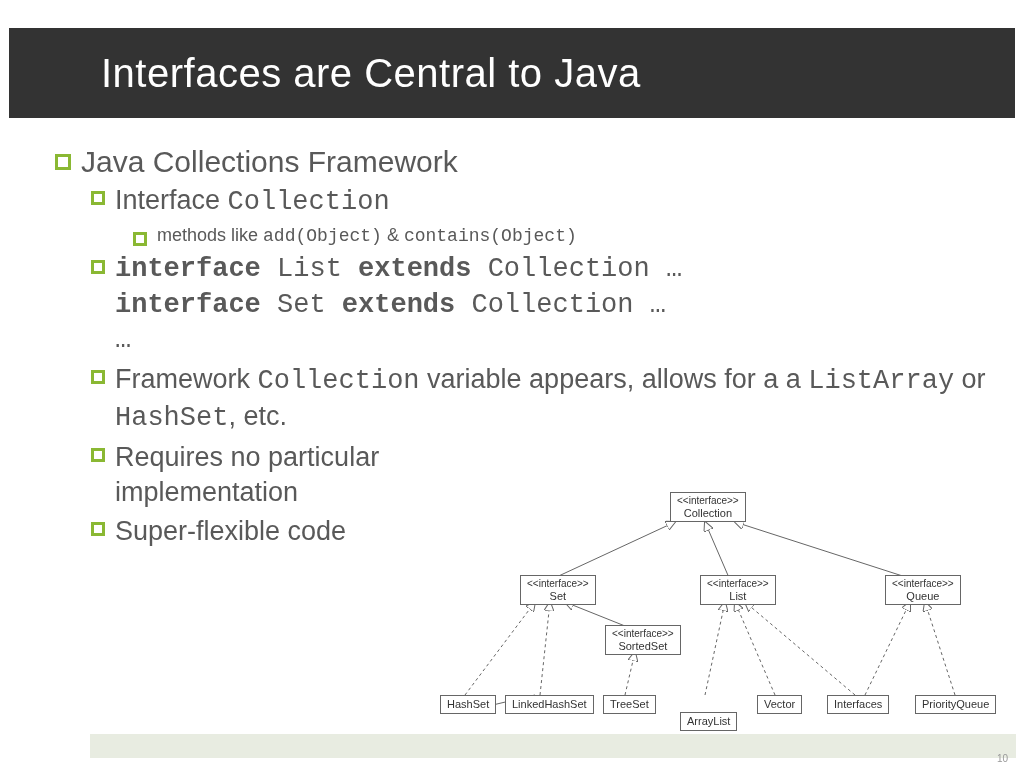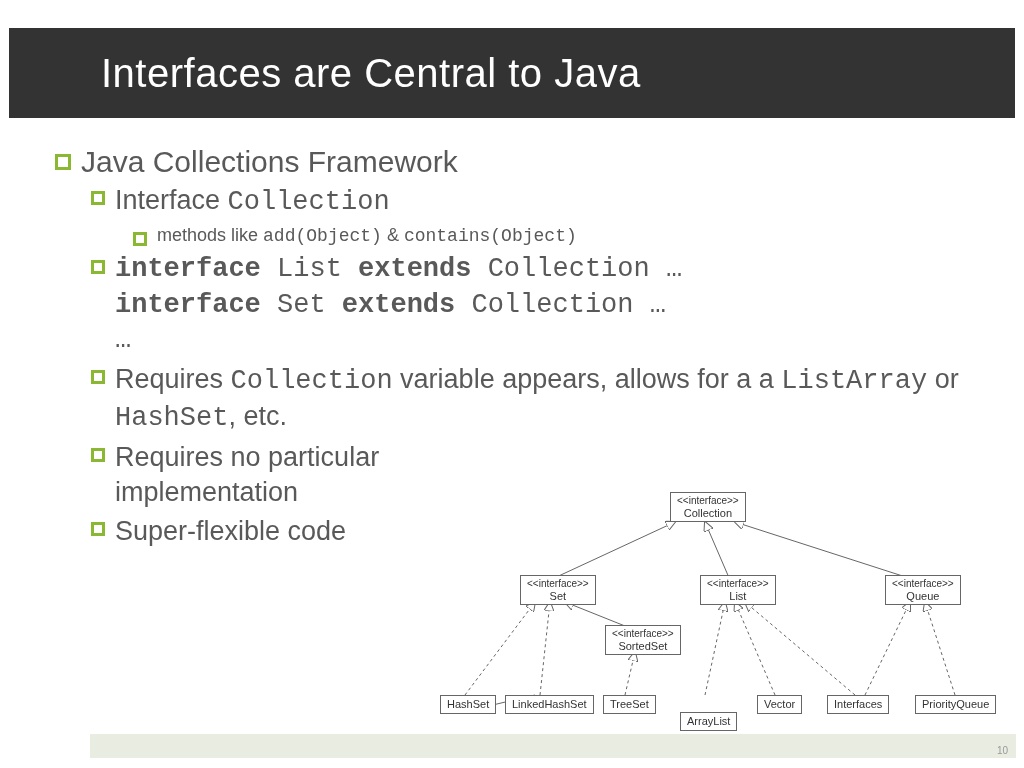--- a/index.html
+++ b/index.html
@@ -14,21 +14,21 @@
   .l1 { font-size: 30px; font-weight: 300; margin-left: 0; margin-bottom: 4px; }
   .l2 { font-size: 27px; font-weight: 300; margin-left: 36px; margin-bottom: 4px; line-height: 1.3; }
   .l3 { font-size: 18px; font-weight: 300; margin-left: 78px; margin-bottom: 4px; line-height: 1.3; }
   .mono { font-family: "Courier New", monospace; }
   .bold { font-weight: 600; }
   .btxt { flex: 1; }
   .diagram { position: absolute; top: 490px; left: 435px; width: 580px; height: 230px; font-family: Arial, sans-serif; font-size: 11px; color: #333; }
   .box { position: absolute; border: 1px solid #666; background: #fff; padding: 2px 6px; text-align: center; line-height: 1.15; }
   .box .stereo { font-size: 10px; }
   .footer-bar { position: absolute; left: 90px; right: 8px; bottom: 10px; height: 24px; background: #e8ece1; }
-  .pagenum { position: absolute; right: 16px; bottom: 12px; font-size: 10px; color: #999; }
+  .pagenum { position: absolute; right: 16px; bottom: 4px; font-size: 10px; color: #999; }
   svg.lines { position: absolute; top: 0; left: 0; width: 100%; height: 100%; }
 </style>
 </head>
 <body>
 
 <div class="slide">
 
   <div class="titlebar">
     <h1>Interfaces are Central to Java</h1>
   </div>
@@ -59,21 +59,21 @@
       <span class="btxt mono">
         <span class="bold">interface</span><span> List </span><span class="bold">extends</span><span> Collection …</span><br>
         <span class="bold">interface</span><span> Set  </span><span class="bold">extends</span><span> Collection …</span><br>
         <span>…</span>
       </span>
     </div>
 
     <div class="bullet l2">
       <span class="bicon small"></span>
       <span class="btxt">
-        <span>Requires </span><span class="mono">Collection</span><span> variable appears, allows for a a </span><span class="mono">ListArray</span><span> or </span><span class="mono">HashSet</span><span>, etc.</span>
+        <span>Framework </span><span class="mono">Collection</span><span> variable appears, allows for a a </span><span class="mono">ListArray</span><span> or </span><span class="mono">HashSet</span><span>, etc.</span>
       </span>
     </div>
 
     <div class="bullet l2" style="width:360px;justify-content:flex-end;">
       <span class="bicon small"></span>
       <span class="btxt">Requires no particular implementation</span>
     </div>
 
     <div class="bullet l2" style="width:260px;">
       <span class="bicon small"></span>

